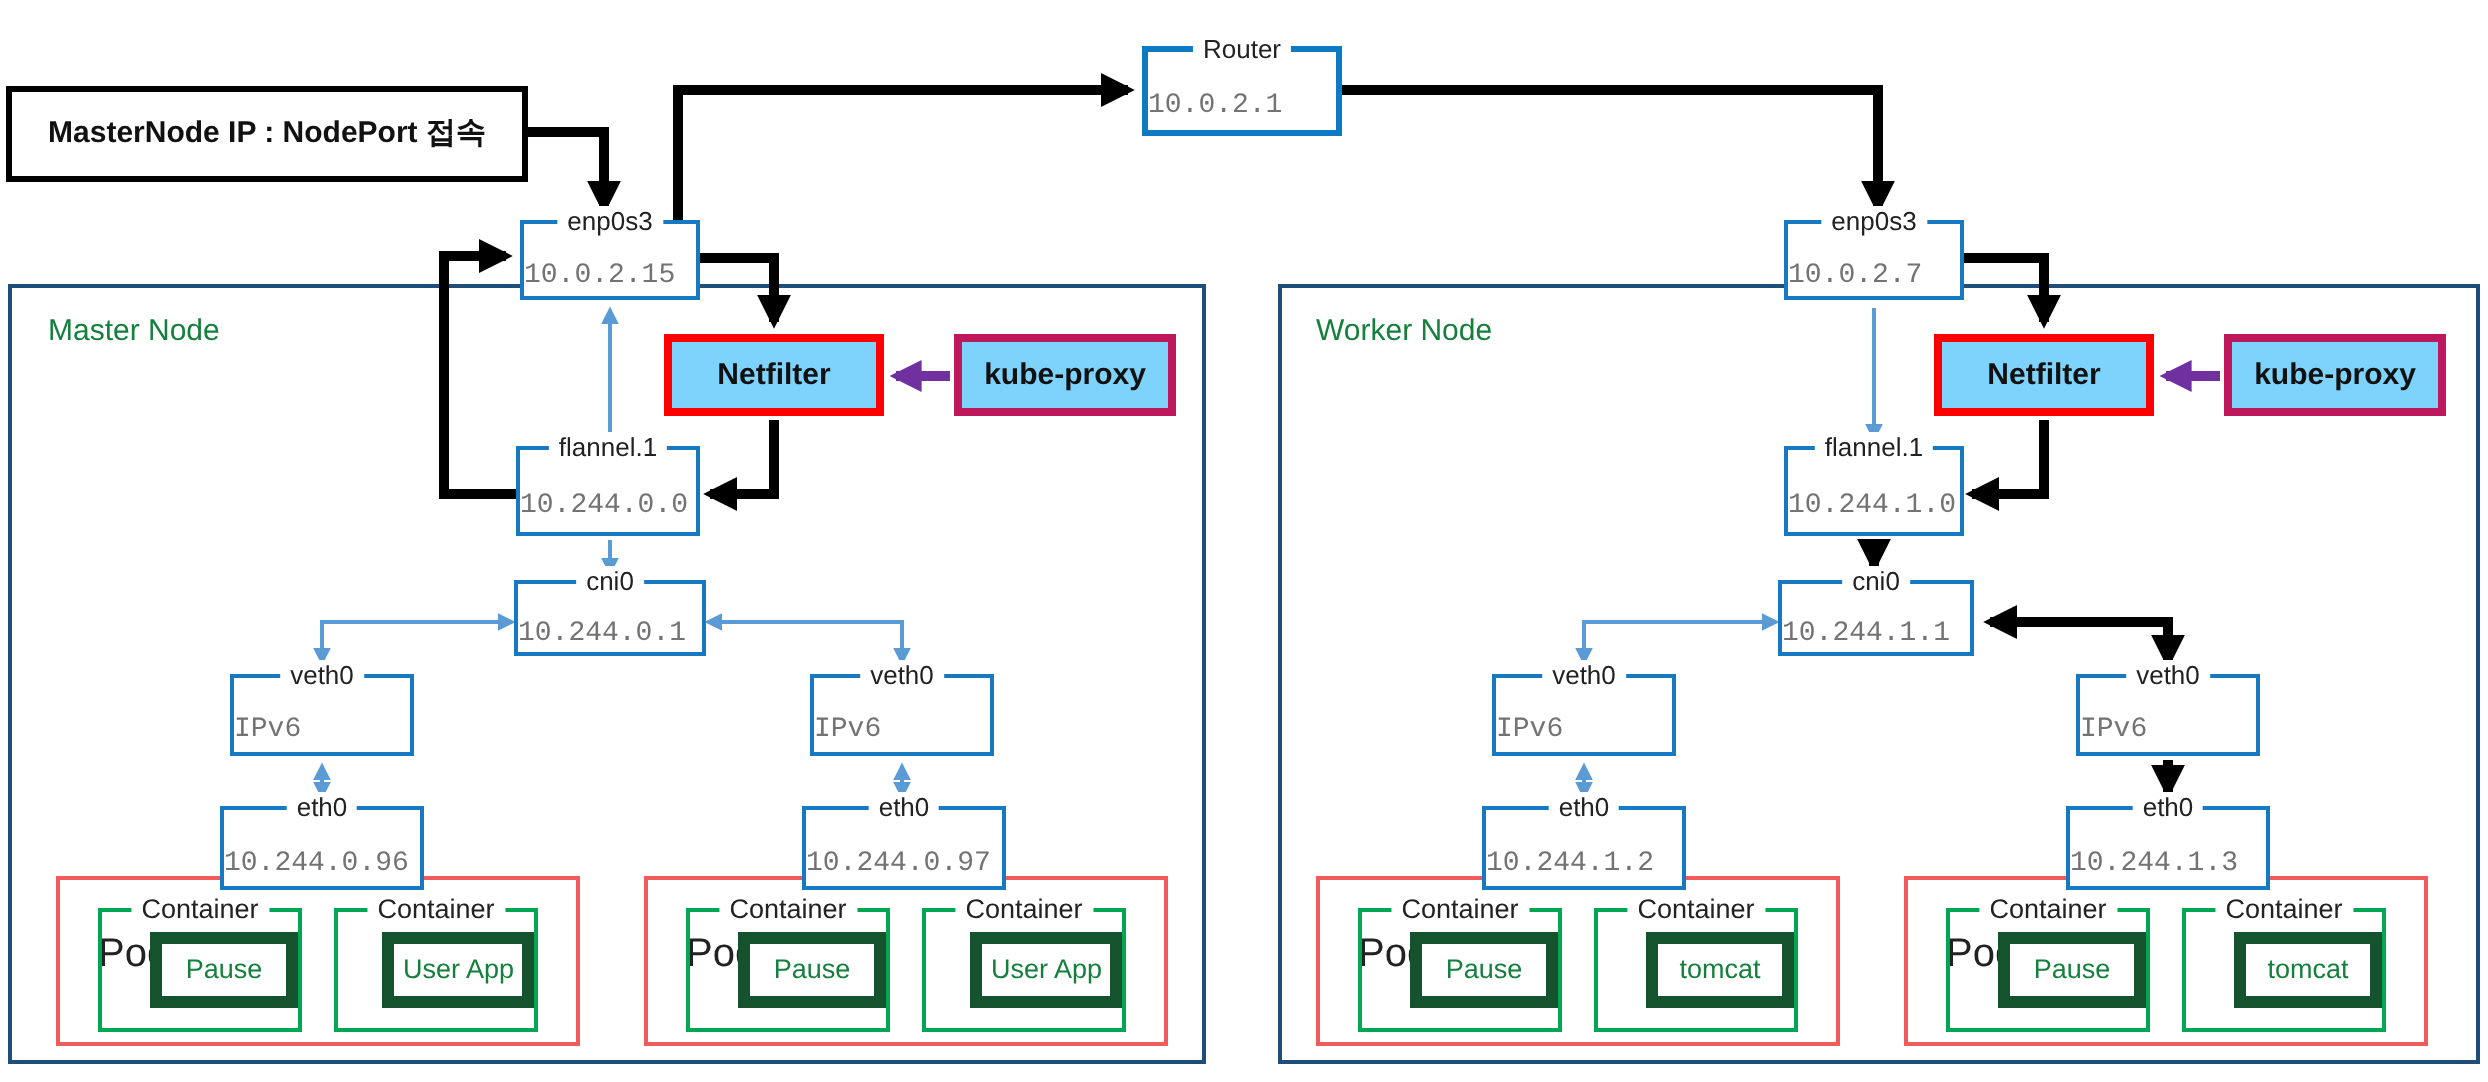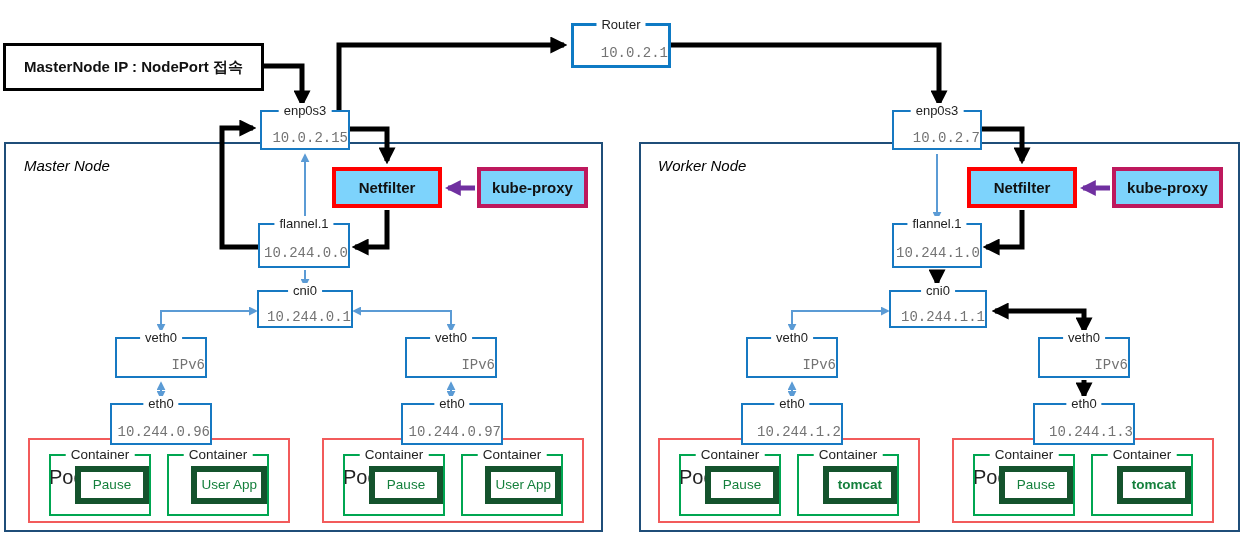--- a/index.html
+++ b/index.html
@@ -2,29 +2,29 @@
 <html><head>
 <meta charset="utf-8">
 <style>
   html,body{margin:0;padding:0;background:#fff;}
   .canvas{
     position:relative;width:1244px;height:541px;background:#fff;overflow:hidden;
     font-family:"Liberation Sans", sans-serif;color:#111;
   }
   .wires{position:absolute;left:0;top:0;z-index:1;pointer-events:none;}
   .panel{position:absolute;border:2px solid #1f4e79;background:#fff;z-index:0;box-sizing:border-box;}
-  .plabel{position:absolute;z-index:2;font-size:15px;color:#000000;font-style:italic;}
+  .plabel{position:absolute;z-index:2;font-size:15px;color:#15803d;}
   .callout{
     position:absolute;left:3px;top:43px;width:261px;height:48px;border:3px solid #000;background:#fff;
     display:flex;flex-direction:column;justify-content:center;align-items:center;
     font-weight:bold;font-size:15px;line-height:1.35;z-index:2;box-sizing:border-box;text-align:center;
   }
   .ibox{
     position:absolute;border:2px solid #1779c2;background:#fff;z-index:2;box-sizing:border-box;
-    display:flex;align-items:center;justify-content:flex-end;
+    display:flex;align-items:center;justify-content:flex-start;
   }
   .ibox.z3{z-index:3;}
   .ibox.router{border-width:3px;border-color:#0e7ac4;}
   .btitle{
     position:absolute;top:-9px;left:50%;transform:translateX(-50%);
     background:#fff;padding:0 5px;font-size:13px;white-space:nowrap;color:#222;
   }
   .bval{font-size:14px;color:#737373;margin-top:15px;font-family:Liberation Mono, monospace;}
   .nf,.kp{
     position:absolute;background:#7dd3fc;z-index:2;box-sizing:border-box;
@@ -44,21 +44,21 @@
     display:flex;align-items:center;justify-content:flex-end;
   }
   .ctitle{
     position:absolute;top:-9px;left:50%;transform:translateX(-50%);
     background:#fff;padding:0 5px;font-size:13.5px;white-space:nowrap;color:#222;
   }
   .app{
     border:6px solid #14532d;min-width:54px;max-width:64px;padding:5px 4px;
     text-align:center;font-size:13.5px;line-height:1.2;color:#15803d;background:#fff;
   }
-  .app.bold{font-weight:bold;margin-left:12px;}
+  .app.bold{font-weight:normal;margin-left:12px;}
 </style>
 </head>
 <body>
 
 <div class="canvas">
 
   <div class="panel" style="left:4px;top:142px;width:599px;height:390px"></div>
   <div class="panel" style="left:639px;top:142px;width:601px;height:390px"></div>
   <div class="plabel" style="left:24px;top:157px">Master Node</div>
   <div class="plabel" style="left:658px;top:157px">Worker Node</div>

